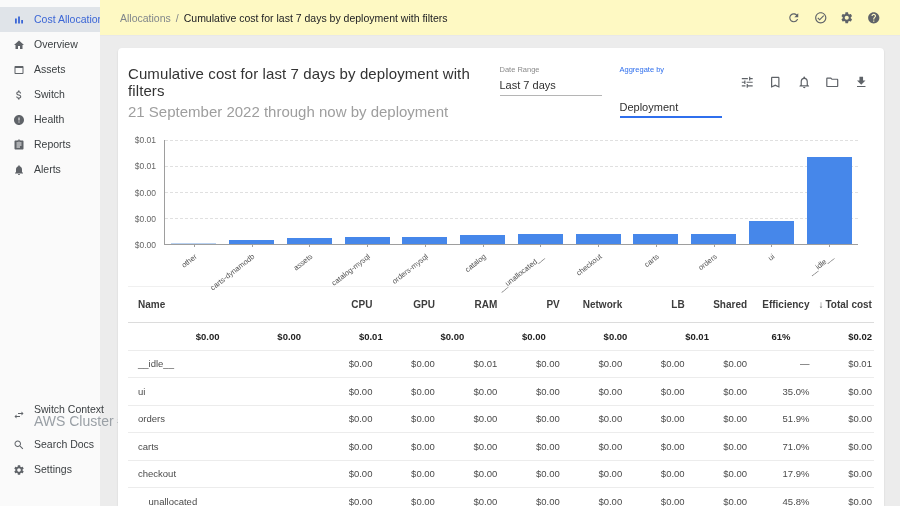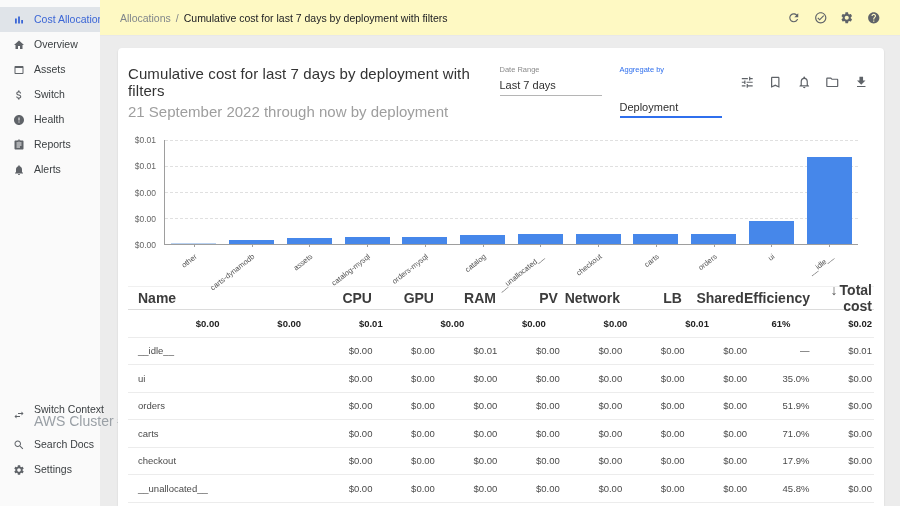--- a/index.html
+++ b/index.html
@@ -91,22 +91,22 @@
   .xlabel span {
     position: absolute; right: 50%; top: 4px;
     transform: rotate(-38deg); transform-origin: 100% 0;
     font-size: 7.5px; color: #555; white-space: nowrap;
   }
 
   
   .table { margin-top: 8px; }
   .thead, .trow { display: flex; align-items: center; padding: 0 2px 0 10px; }
   .thead {
-    height: 24px; border-top: 1px solid #f0f0f0; border-bottom: 1px solid #dcdcdc;
-    font-size: 14px; font-weight: bold; color: #3c3c3c;
+    height: 37px; border-top: 1px solid #f0f0f0; border-bottom: 1px solid #dcdcdc;
+    font-size: 10px; font-weight: bold; color: #3c3c3c;
   }
   .trow { height: 27.5px; border-bottom: 1px solid #ececec; font-size: 9.5px; color: #4a4a4a; cursor: pointer; }
   .trow.bold { font-weight: bold; color: #222; }
   .cell-name { width: 172px; text-align: left; }
   .cell-num { flex: 1; text-align: right; }
   .sort-arrow { color: #555; margin-right: 2px; }
 </style>
 </head>
 <body>
 

